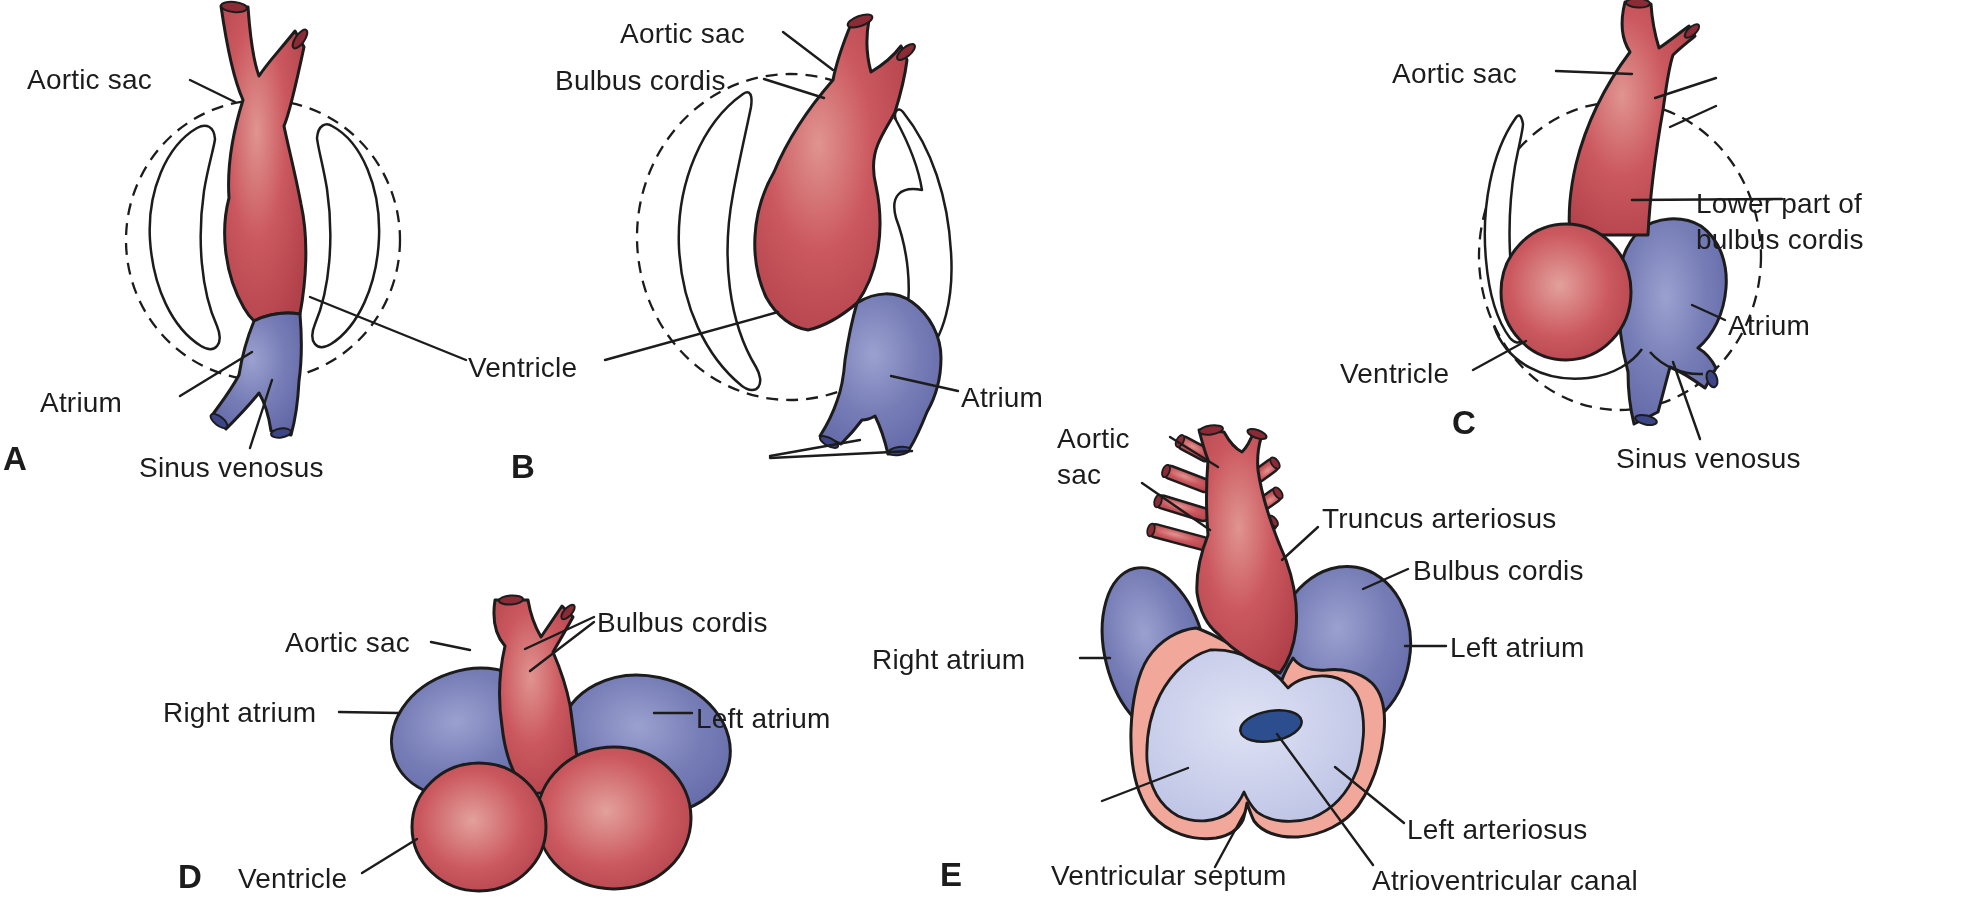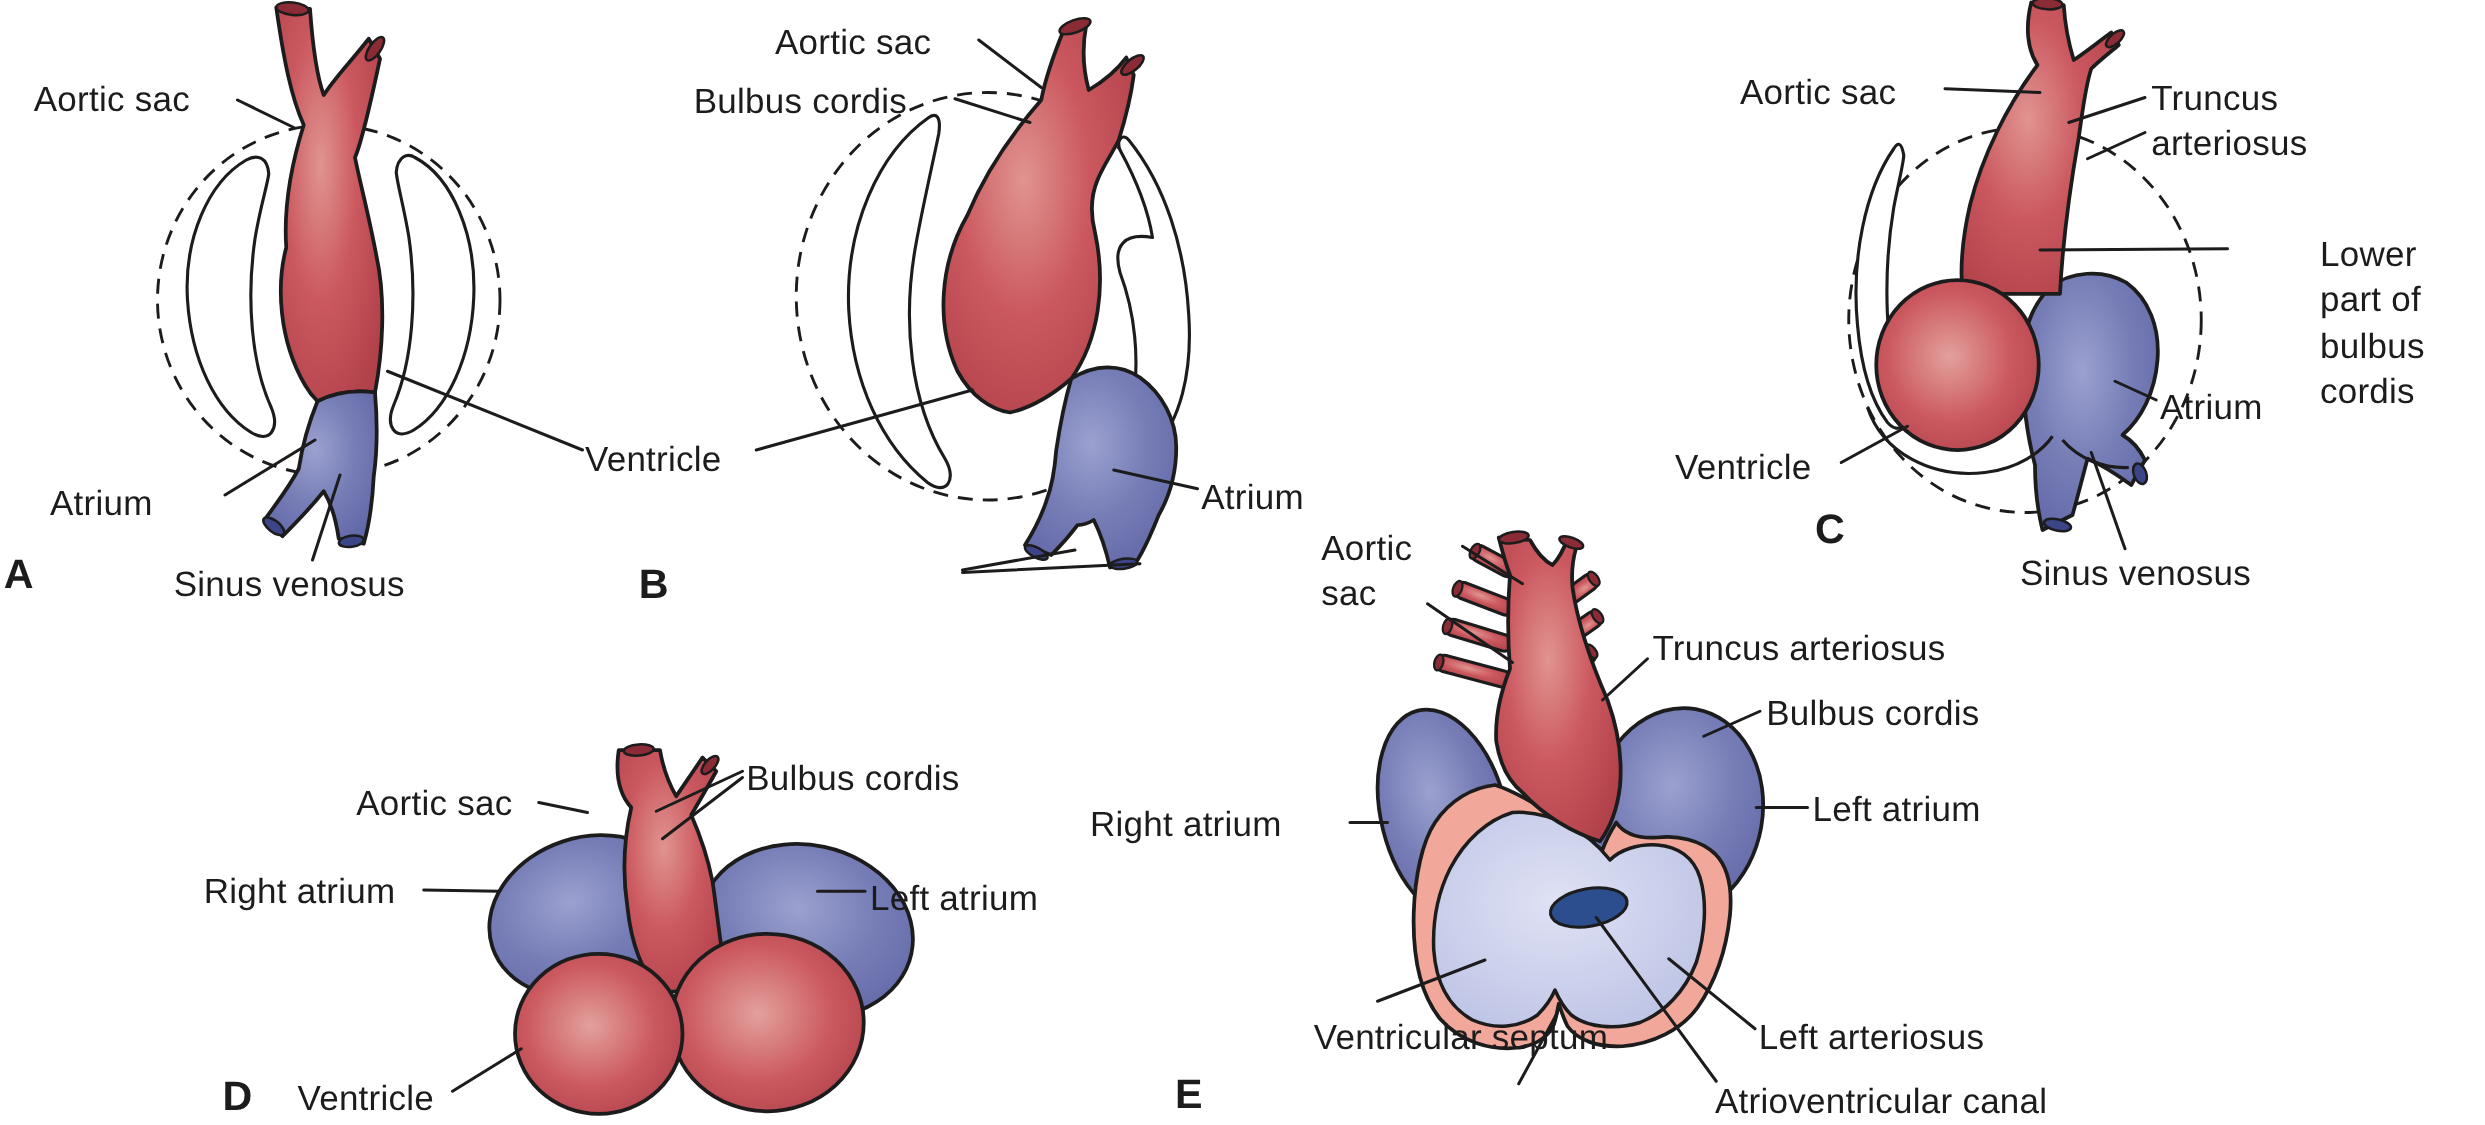--- a/index.html
+++ b/index.html
@@ -164,40 +164,38 @@
 <div class="letter" style="left:3px;   top:440px;">A</div>
 
 <div class="lbl" style="left:468px; top:350px;">Ventricle</div>
 
 <div class="lbl ra" style="left:620px; top:16px;  width:160px;">Aortic sac</div>
 <div class="lbl ra" style="left:555px; top:63px;  width:205px;">Bulbus cordis</div>
 <div class="lbl" style="left:961px; top:380px;">Atrium</div>
 <div class="letter" style="left:511px; top:448px;">B</div>
 
 <div class="lbl ra" style="left:1392px; top:56px;  width:160px;">Aortic sac</div>
-<div class="lbl" style="left:1721px; top:61px;">Truncus
-arteriosus</div>
-<div class="lbl" style="left:1856px; top:186px;">Lower part of
+<div class="lbl" style="left:1696px; top:186px;">Lower part of
 bulbus cordis</div>
 <div class="lbl" style="left:1728px; top:308px;">Atrium</div>
 <div class="lbl ra" style="left:1340px; top:356px; width:130px;">Ventricle</div>
 <div class="lbl" style="left:1616px; top:441px;">Sinus venosus</div>
 <div class="letter" style="left:1452px; top:404px;">C</div>
 
 <div class="lbl ra" style="left:285px; top:625px; width:142px;">Aortic sac</div>
 <div class="lbl" style="left:597px; top:605px;">Bulbus cordis</div>
 <div class="lbl ra" style="left:163px; top:695px; width:170px;">Right atrium</div>
 <div class="lbl" style="left:696px; top:701px;">Left atrium</div>
 <div class="lbl ra" style="left:238px; top:861px; width:120px;">Ventricle</div>
 <div class="letter" style="left:178px; top:858px;">D</div>
 
 <div class="lbl ra" style="left:1057px; top:421px; width:88px;">Aortic
 sac</div>
 <div class="lbl" style="left:1322px; top:501px;">Truncus arteriosus</div>
 <div class="lbl" style="left:1413px; top:553px;">Bulbus cordis</div>
 <div class="lbl" style="left:1450px; top:630px;">Left atrium</div>
 <div class="lbl ra" style="left:872px;  top:642px; width:201px;">Right atrium</div>
-<div class="lbl" style="left:1051px; top:812px;">Ventricular septum</div>
+<div class="lbl" style="left:1051px; top:858px;">Ventricular septum</div>
 <div class="lbl" style="left:1372px; top:863px;">Atrioventricular canal</div>
 <div class="lbl" style="left:1407px; top:812px;">Left arteriosus</div>
 <div class="letter" style="left:940px;  top:856px;">E</div>
 
 </div>
 
 </body></html>

